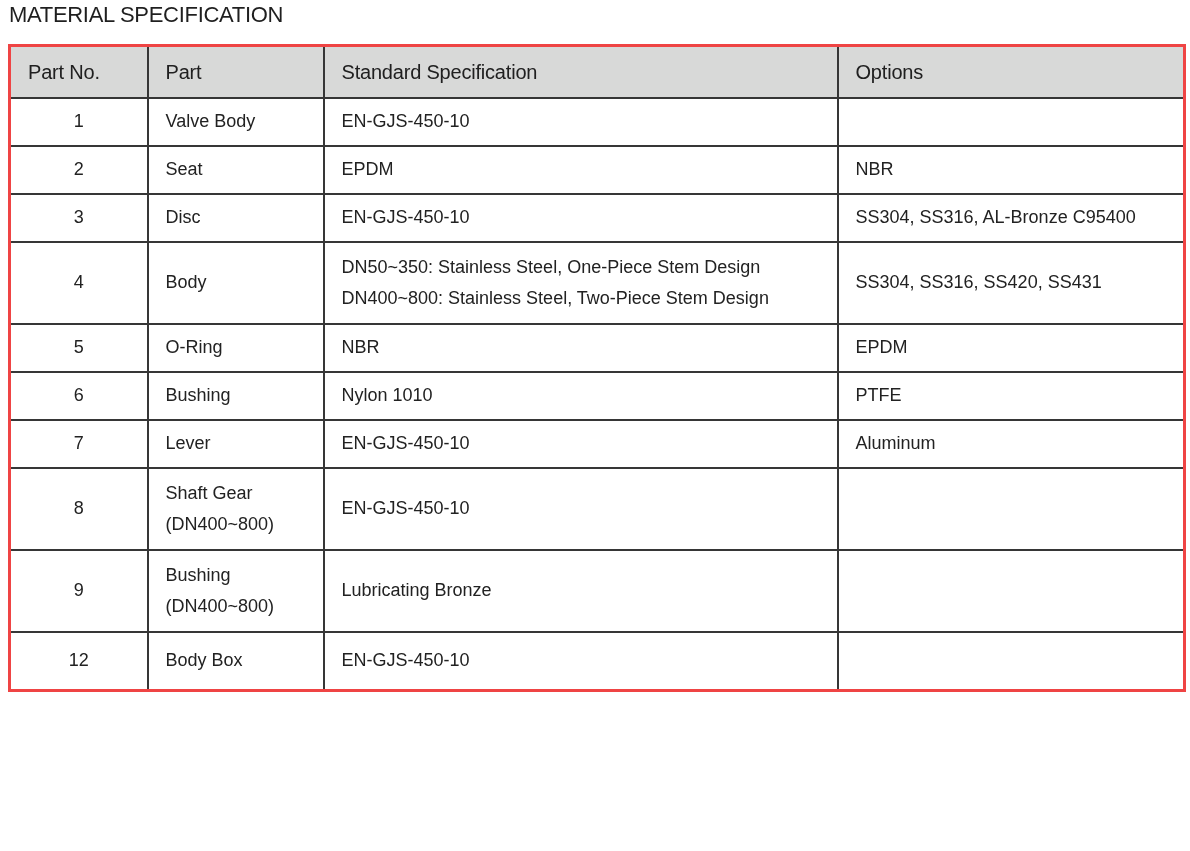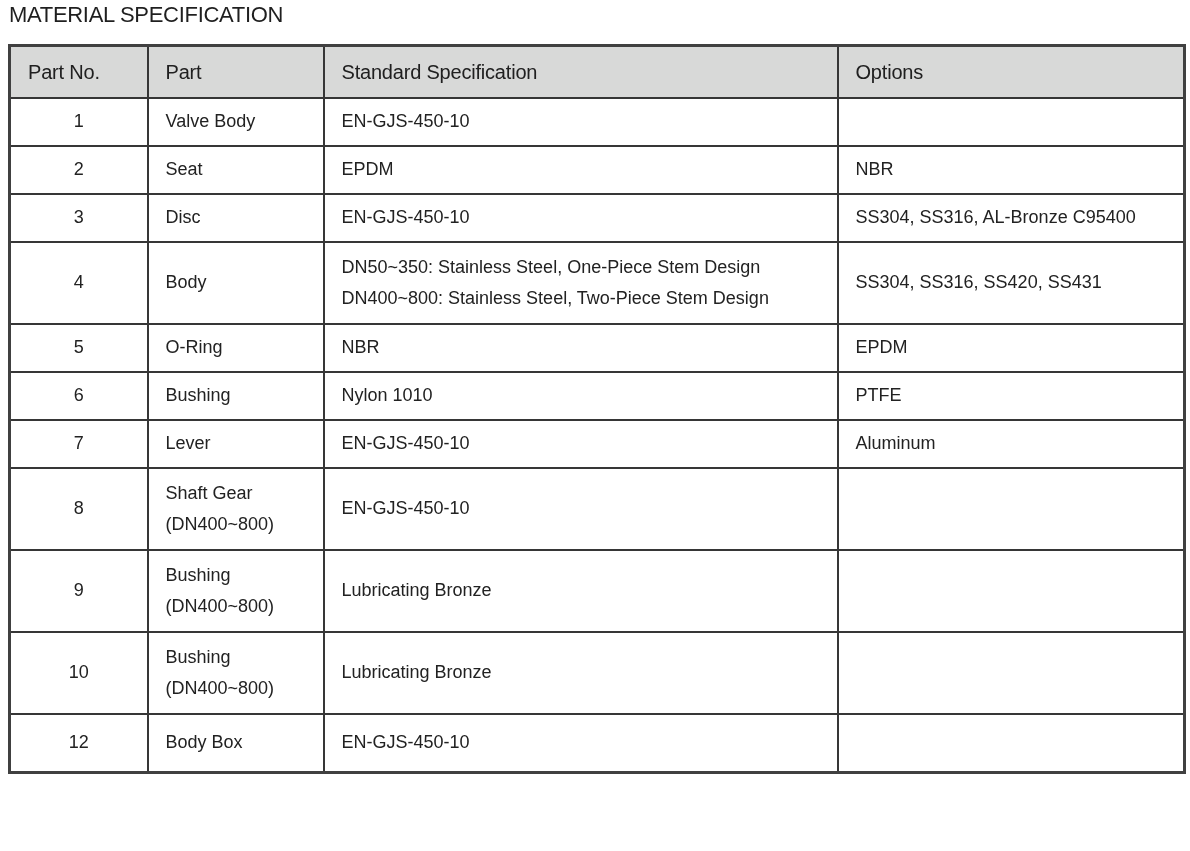--- a/index.html
+++ b/index.html
@@ -28,21 +28,21 @@
     color: #1f1f1f;
     white-space: nowrap;
   }
   table.spec-table {
     position: absolute;
     left: 8px;
     top: 44px;
     width: 1175px;
     border-collapse: collapse;
     table-layout: fixed;
-    border: 3px solid #404040;
+    border: 3px solid #ef4444;
     font-size: 18px;
     color: #222222;
   }
   .spec-table th,
   .spec-table td {
     border: 2px solid #363636;
     vertical-align: middle;
     padding: 0 8px 0 17px;
     line-height: 1.72;
     text-align: left;
@@ -182,31 +182,20 @@
           <td class="num">9</td>
           <td>
             <div>Bushing</div>
             <div>(DN400~800)</div>
           </td>
           <td>
             <div>Lubricating Bronze</div>
           </td>
           <td></td>
         </tr>
-        <tr class="tall">
-          <td class="num">10</td>
-          <td>
-            <div>Bushing</div>
-            <div>(DN400~800)</div>
-          </td>
-          <td>
-            <div>Lubricating Bronze</div>
-          </td>
-          <td></td>
-        </tr>
         <tr class="last">
           <td class="num">12</td>
           <td>
             <div>Body Box</div>
           </td>
           <td>
             <div>EN-GJS-450-10</div>
           </td>
           <td></td>
         </tr>

